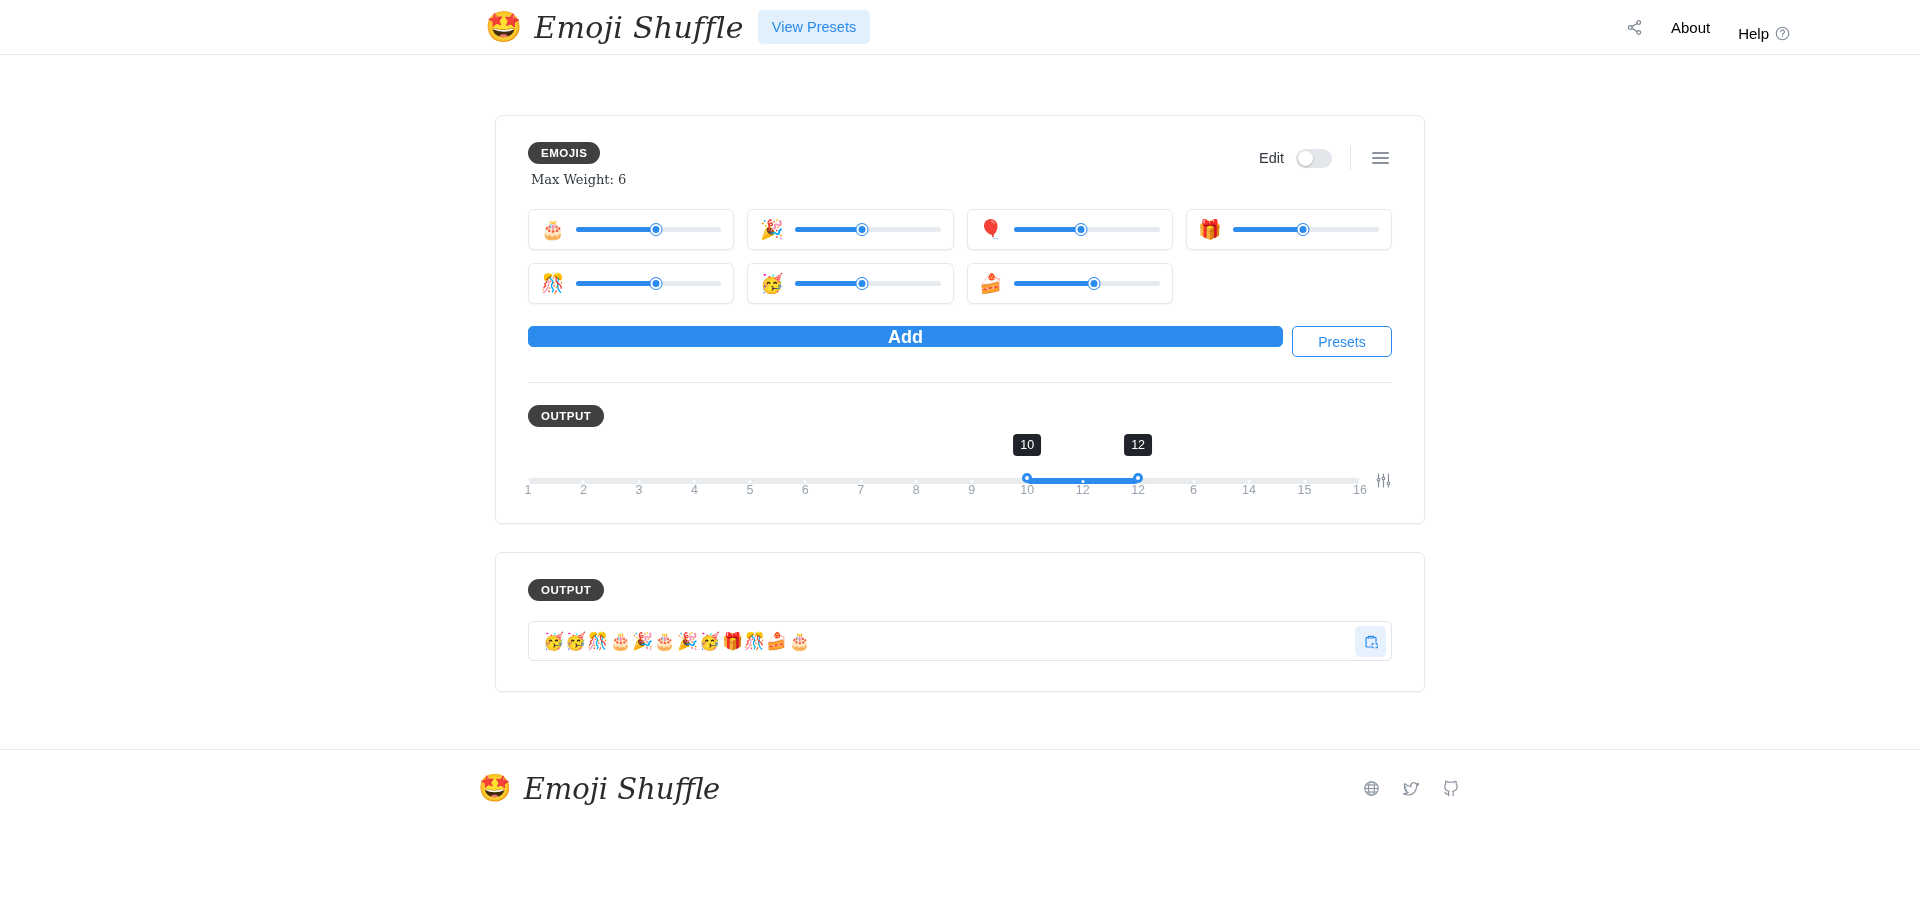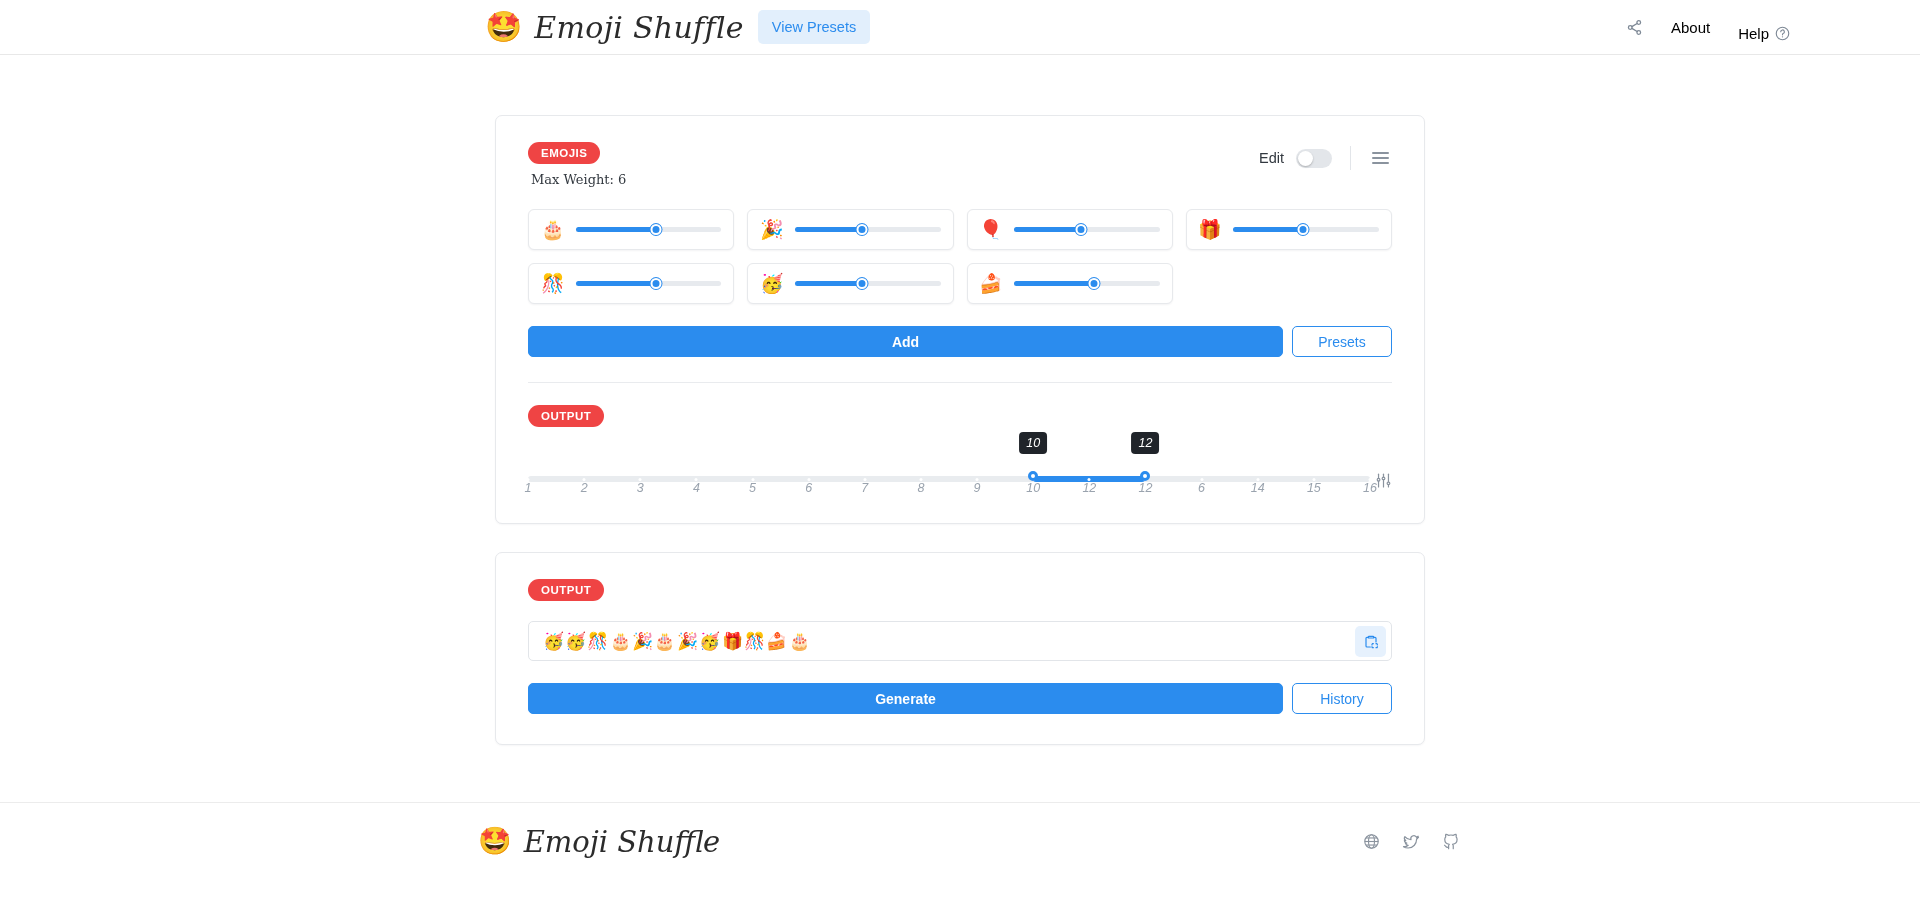--- a/index.html
+++ b/index.html
@@ -68,21 +68,21 @@
     border-radius: 7px;
     box-shadow: 0 1px 2px rgba(16,24,40,.04);
     padding: 26px 32px;
   }
   .card-emojis { margin-top: 60px; }
   .card-output { margin-top: 28px; padding-bottom: 30px; }
 
   
   .badge {
     display: inline-block;
-    background: #ef4444;
+    background: #404040;
     color: #fff;
     border-radius: 20px;
     font-size: 11.5px;
     font-weight: bold;
     letter-spacing: .5px;
     padding: 5px 13px 5px 13px;
   }
   .max-weight {
     font-family: "DejaVu Serif", serif;
     font-size: 13px;
@@ -152,43 +152,43 @@
   }
 
   
   .btn-row { display: flex; gap: 9px; margin-top: 22px; }
   .btn-primary {
     flex: 1;
     background: #2b8cee;
     color: #fff;
     border: 1px solid #2b8cee;
     border-radius: 5px;
-    height: 31px;
-    font-size: 14px;
+    height: 21px;
+    font-size: 18px;
     font-weight: bold;
     cursor: pointer;
     font-family: "Liberation Sans", sans-serif;
   }
   .btn-outline {
     width: 100px;
     background: #fff;
     color: #2b8cee;
     border: 1px solid #2b8cee;
     border-radius: 5px;
     height: 31px;
     font-size: 14px;
     cursor: pointer;
     font-family: "Liberation Sans", sans-serif;
   }
 
   .hr { height: 1px; background: #e9ebee; margin: 25px 0 22px 0; }
 
   
   .length-area { position: relative; padding-bottom: 8px; }
-  .range-row { display: flex; align-items: flex-start; gap: 4px; margin-top: 45px; font-style: italic; }
+  .range-row { display: flex; align-items: center; gap: 14px; margin-top: 45px; }
   .range-wrap { flex: 1; position: relative; height: 14px; }
   .range-track {
     position: absolute; top: 4px; left: 0; right: 0;
     height: 6px; background: #e9ecef; border-radius: 4px;
   }
   .range-fill {
     position: absolute; top: 4px; height: 6px;
     background: #2b8cee; border-radius: 4px;
   }
   .range-dot {
@@ -478,24 +478,20 @@
           <svg class="icon-svg" width="16" height="16" viewBox="0 0 24 24" fill="none" stroke="#2b8cee" stroke-width="1.8" stroke-linecap="round" stroke-linejoin="round">
             <path d="M9 3.5h6a1 1 0 0 1 1 1V6H8V4.5a1 1 0 0 1 1-1z"></path>
             <path d="M16 5h2a1.5 1.5 0 0 1 1.5 1.5V12"></path>
             <path d="M8 5H6a1.5 1.5 0 0 0-1.5 1.5V18A1.5 1.5 0 0 0 6 19.5h5"></path>
             <path d="M14 14.5h1.5M19.5 14.5H21M14 20.5h1.5M19.5 20.5H21M13.5 15.5v1M13.5 19v1M21.5 15.5v1M21.5 19v1" stroke-dasharray="0"></path>
           </svg>
         </span>
       </button>
     </div>
 
-    <div class="btn-row">
-      <button class="btn-primary">Generate</button>
-      <button class="btn-outline">History</button>
-    </div>
   </div>
 
   <div class="footer">
     <div class="footer-brand">
       <span class="footer-emoji">🤩</span>
       <span class="footer-name">Emoji Shuffle</span>
     </div>
     <div class="footer-icons">
       <span>
         <svg class="icon-svg" width="17" height="17" viewBox="0 0 24 24" fill="none" stroke="#8a939e" stroke-width="1.6">

